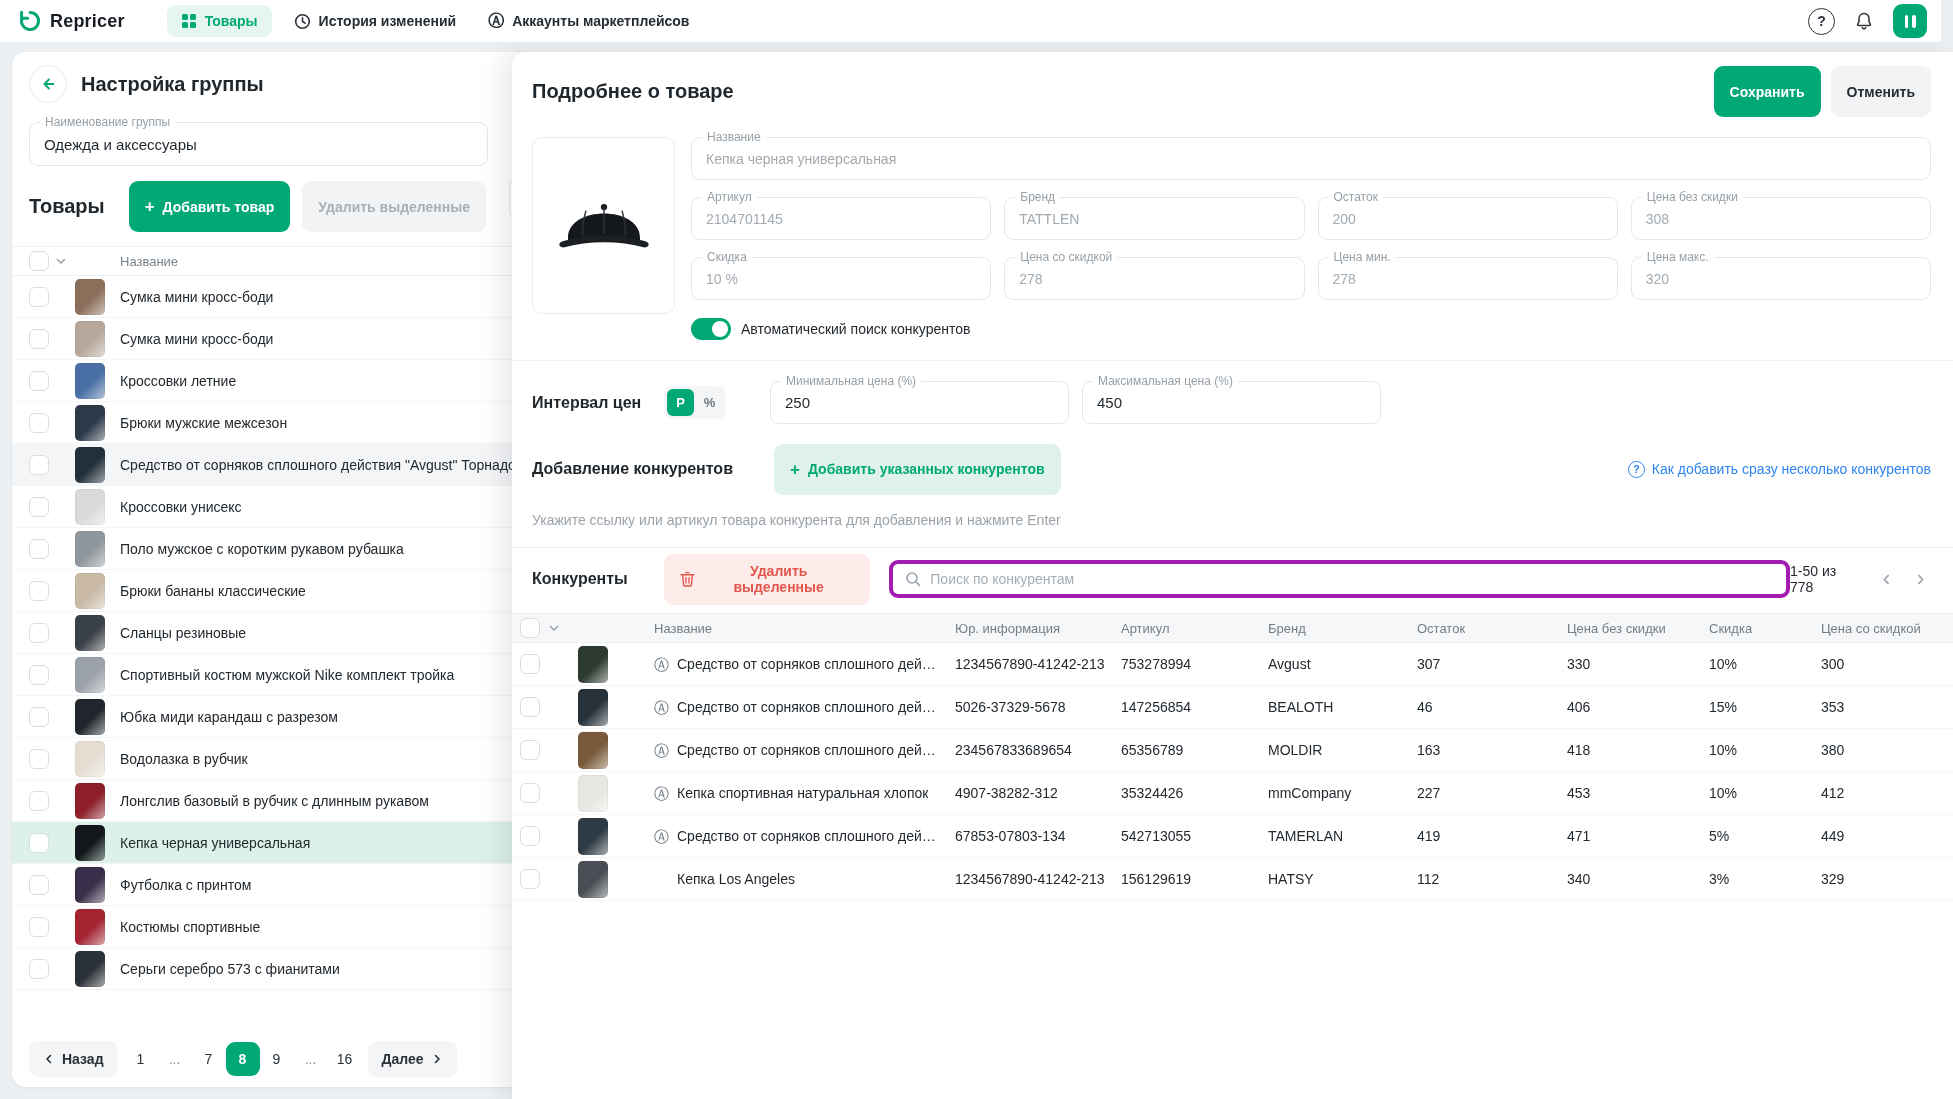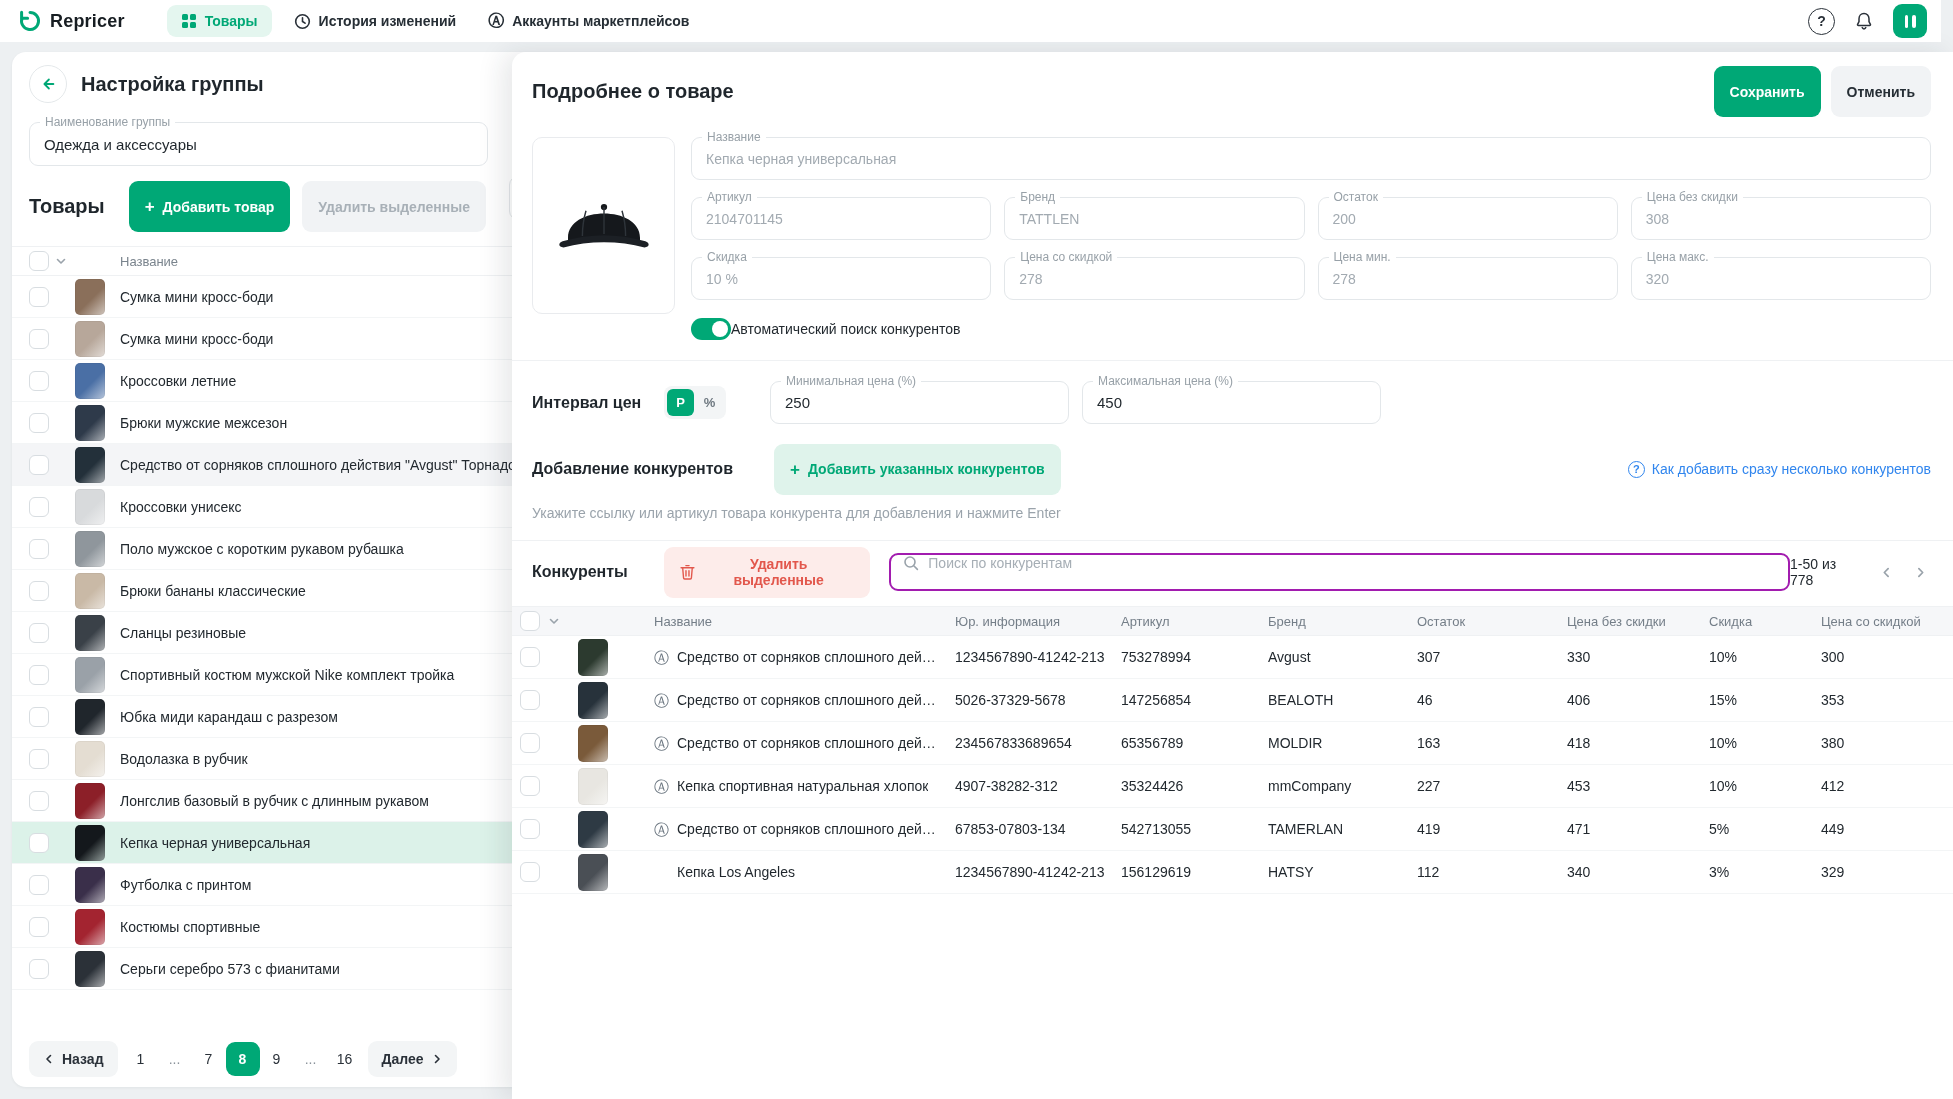--- a/index.html
+++ b/index.html
@@ -87,21 +87,21 @@
   .pd-title { font-size:20px; font-weight:700; }
   .pd-actions { margin-left:auto; display:flex; gap:10px; }
   .btn-cancel { background:#F1F3F5; color:#262E35; }
 
   .pd-form { display:flex; gap:16px; padding:6px 22px 0 20px; }
   .pimg-card { width:143px; height:177px; border:1px solid #E9EBEE; border-radius:10px;
     display:flex; align-items:center; justify-content:center; flex:none; background:#fff; }
   .fields-area { flex:1; display:flex; flex-direction:column; gap:17px; }
   .frow { display:flex; gap:13px; }
   .frow .field { flex:1; height:43px; }
-  .toggle-row { display:flex; align-items:center; margin-top:1px; }
+  .toggle-row { display:flex; align-items:center; gap:10px; margin-top:1px; }
   .toggle { width:40px; height:22px; border-radius:12px; background:#00A876; position:relative; flex:none; }
   .toggle::after { content:""; position:absolute; right:3px; top:3px; width:16px; height:16px;
     border-radius:50%; background:#fff; }
   .toggle-label { font-size:14px; color:#22292F; }
 
   .divider { height:1px; background:#EFF1F3; }
   .div1 { margin:20px 0 20px; }
   .div2 { margin:19px 0 12px; }
 
   .interval-row { display:flex; align-items:center; padding:0 22px 0 20px; height:43px; }
@@ -115,25 +115,25 @@
   .interval-row .field { width:299px; height:43px; }
   .f-min { margin-left:44px; }
   .f-max { margin-left:13px; }
 
   .addcomp-row { display:flex; align-items:center; padding:0 22px 0 20px; margin-top:26px; height:38px; }
   .btn-soft { background:#DFF3EB; color:#00A876; }
   .help-link { margin-left:auto; display:flex; align-items:center; gap:7px; font-size:14px;
     color:#3186EE; font-weight:500; }
   .info-circ { width:17px; height:17px; border:1.5px solid #3186EE; border-radius:50%;
     font-size:11px; font-weight:700; display:flex; align-items:center; justify-content:center; }
-  .hint { padding:0 32px 0 20px; margin-top:17px; font-size:14px; color:#9AA3AB; }
+  .hint { padding:0 32px 0 20px; margin-top:24px; font-size:14px; color:#9AA3AB; }
 
   .comp-bar { display:flex; align-items:center; padding:0 22px 0 20px; height:38px; }
   .btn-danger { background:#FDECEA; color:#E2574C; }
-  .search-box { height:38px; border:2px solid #a21caf; border-radius:9px; display:flex; align-items:flex-start;
+  .search-box { height:38px; border:4px solid #a21caf; border-radius:9px; display:flex; align-items:center;
     gap:9px; padding:0 12px; width:903px; margin-right:auto; background:#fff; }
   .search-box input { border:none; outline:none; flex:1; font-size:14px; color:#2A3139; background:transparent; }
   .search-box input::placeholder { color:#A6AEB5; }
   .comp-pg { display:flex; align-items:center; gap:12px; font-size:14px; color:#22292F; }
   .pg-chev { width:22px; height:22px; display:flex; align-items:center; justify-content:center; }
 
   .ctable-head { display:grid;
     grid-template-columns:28px 30px 76px 301px 166px 147px 149px 150px 142px 112px 1fr;
     align-items:center; height:30px; background:#F6F7F9; border-top:1px solid #EFF1F3;
     border-bottom:1px solid #EFF1F3; padding-left:8px; color:#747E88; font-size:13px; margin-top:15px; }

